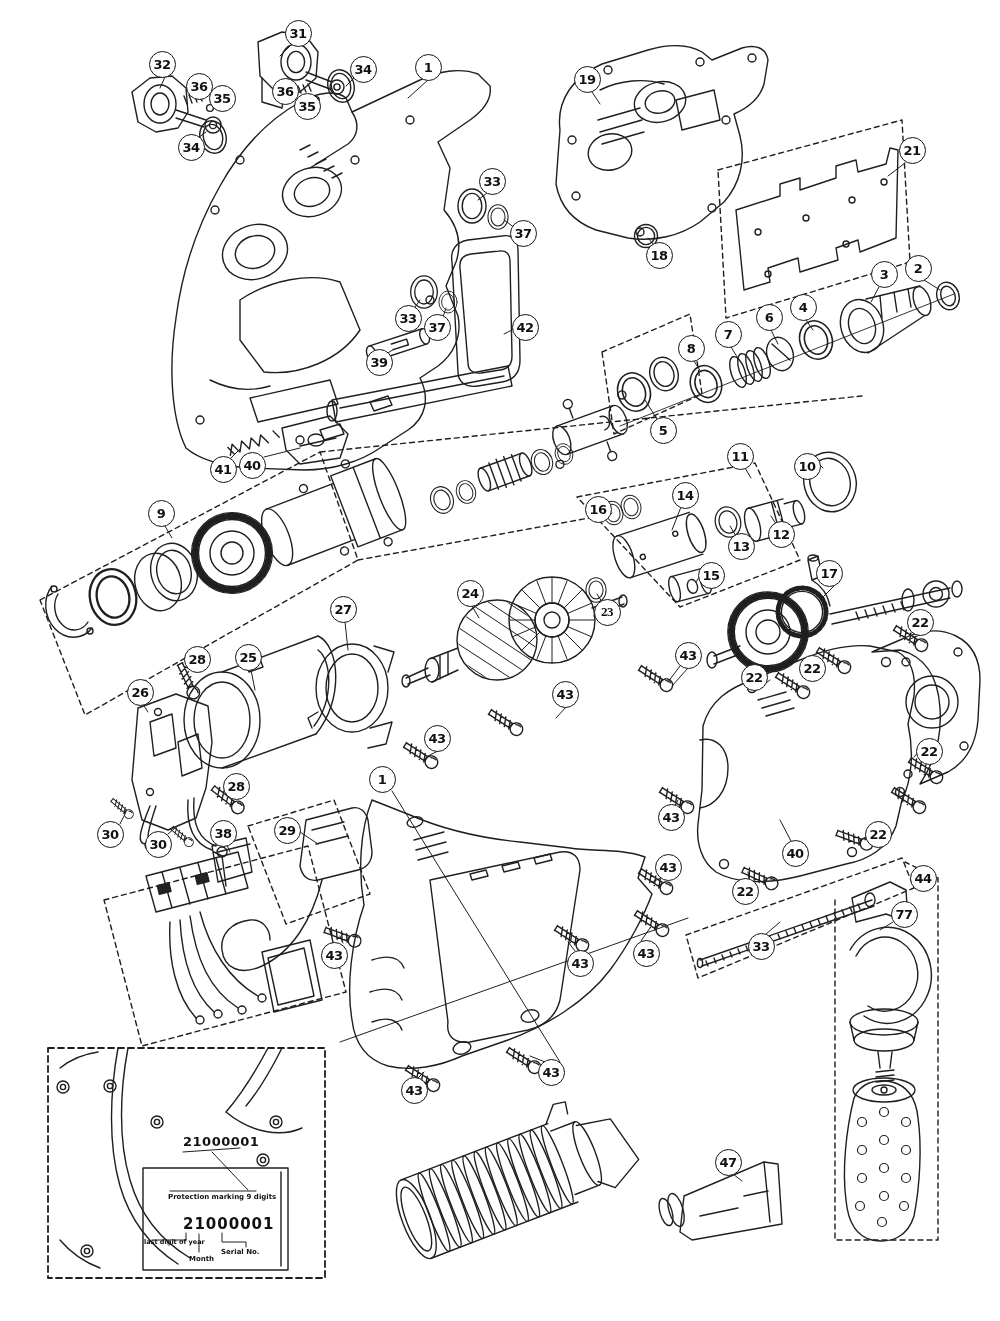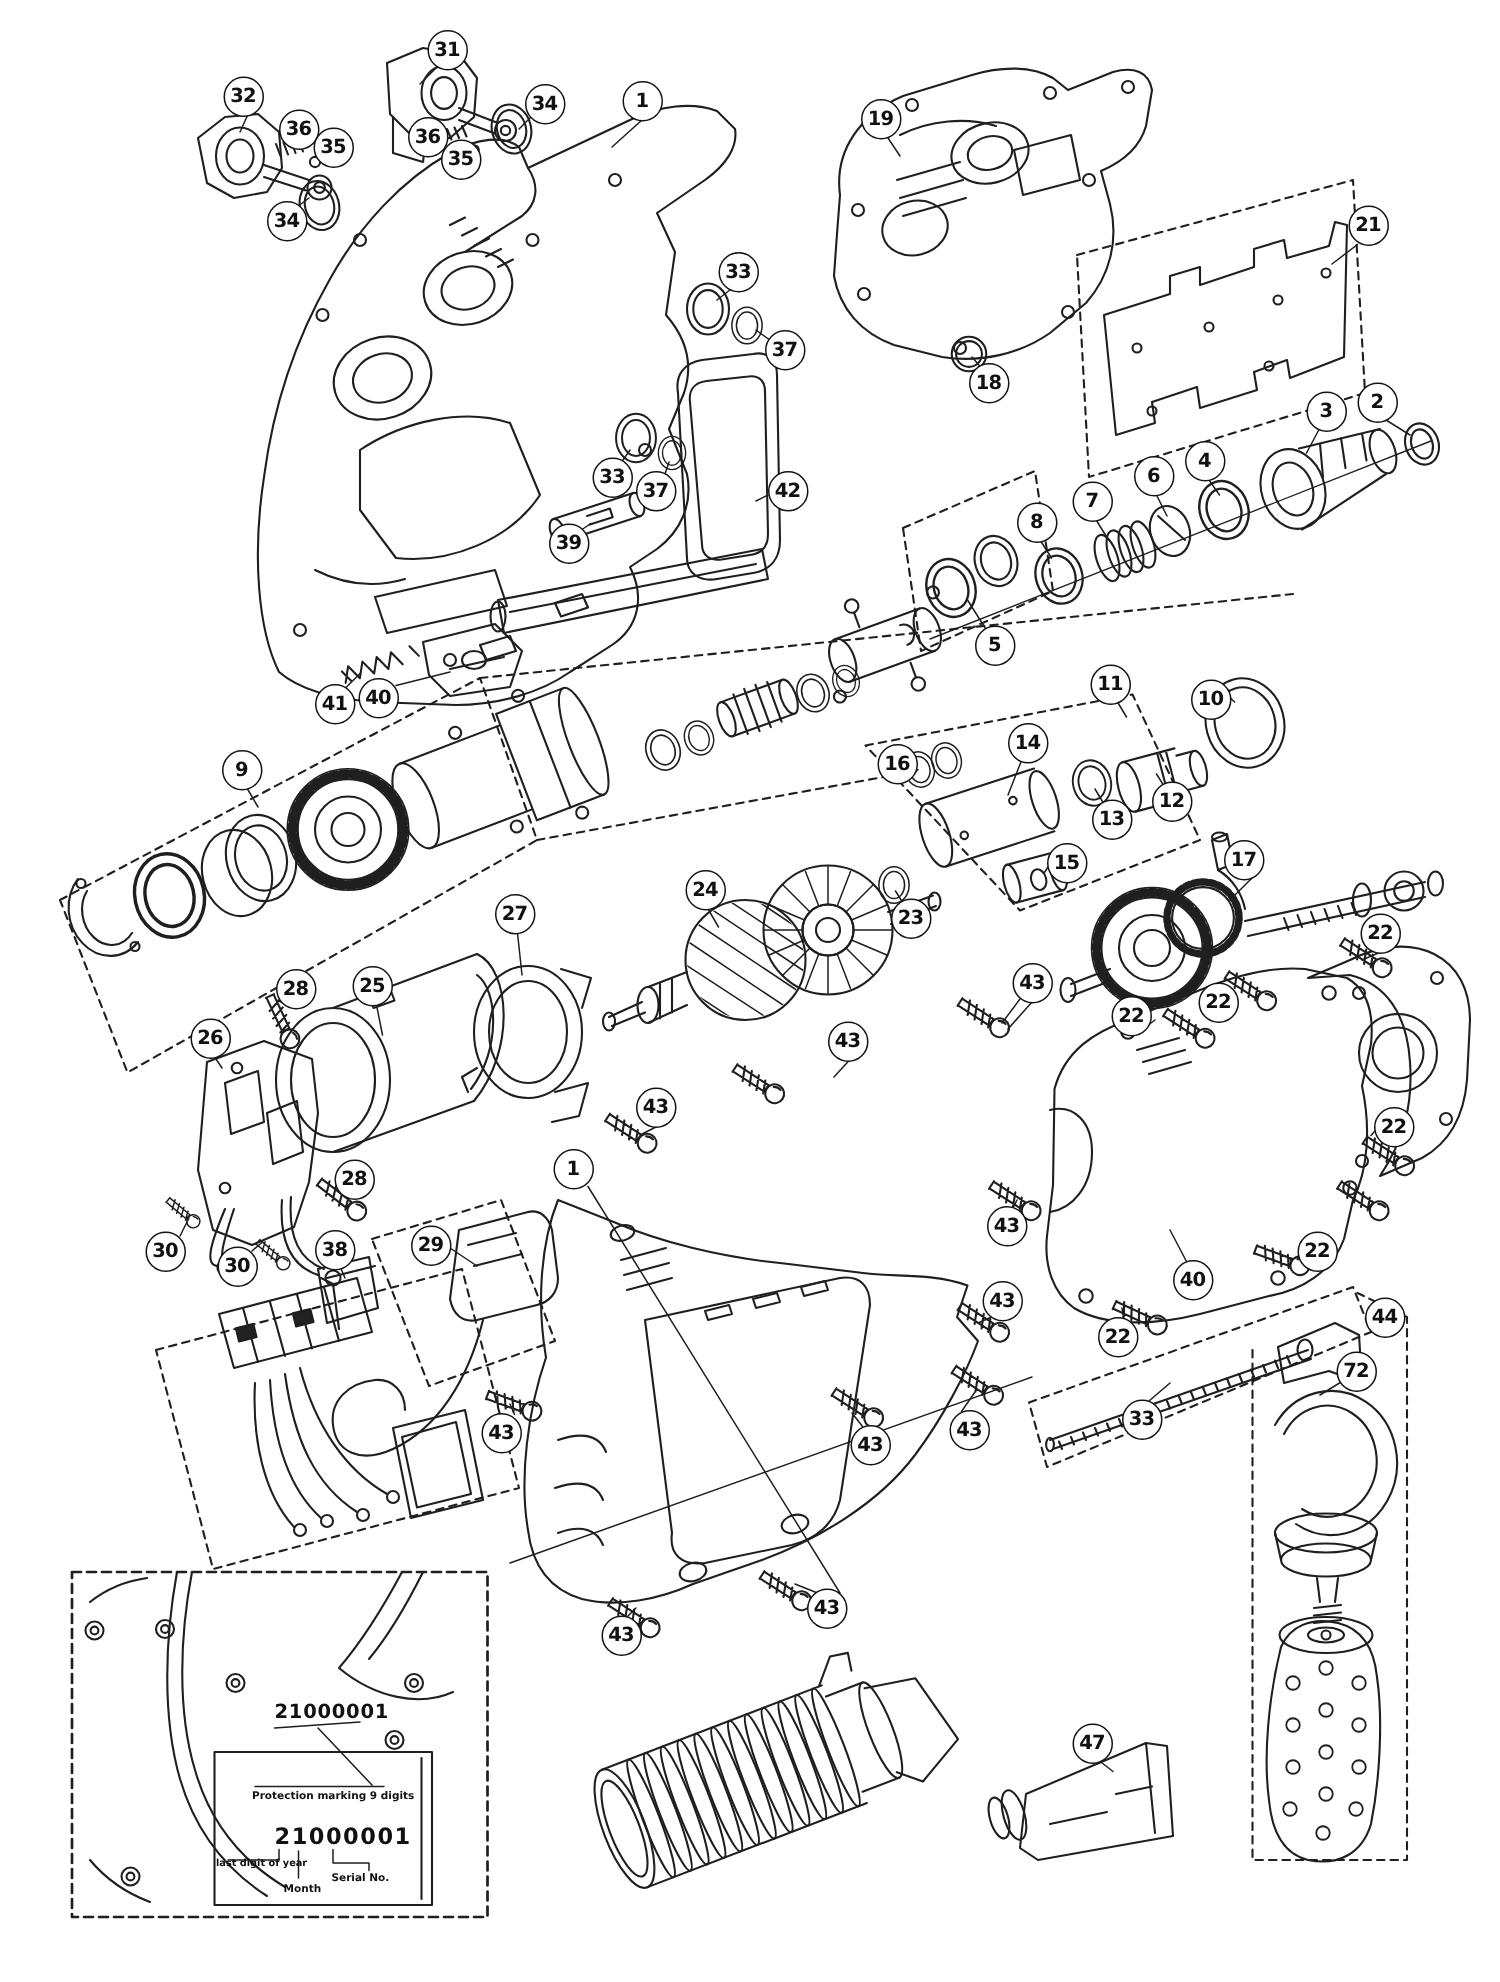--- a/index.html
+++ b/index.html
@@ -541,21 +541,21 @@
       <div class="callout" style="left: 209.5px; top: 455.5px;">41</div>
       <div class="callout" style="left: 238.5px; top: 451.5px;">40</div>
       <div class="callout" style="left: 147.5px; top: 499.5px;">9</div>
       <div class="callout" style="left: 671.5px; top: 481.5px;">14</div>
       <div class="callout" style="left: 584.5px; top: 495.5px;">16</div>
       <div class="callout" style="left: 767.5px; top: 520.5px;">12</div>
       <div class="callout" style="left: 727.5px; top: 532.5px;">13</div>
       <div class="callout" style="left: 697.5px; top: 561.5px;">15</div>
       <div class="callout" style="left: 815.5px; top: 559.5px;">17</div>
       <div class="callout" style="left: 456.5px; top: 579.5px;">24</div>
-      <div class="callout" style="left: 593.5px; top: 598.5px;">23</div>
+      <div class="callout" style="left: 593.5px; top: 598.5px; font-family: Liberation Serif, serif;">23</div>
       <div class="callout" style="left: 329.5px; top: 595.5px;">27</div>
       <div class="callout" style="left: 906.5px; top: 608.5px;">22</div>
       <div class="callout" style="left: 674.5px; top: 641.5px;">43</div>
       <div class="callout" style="left: 234.5px; top: 643.5px;">25</div>
       <div class="callout" style="left: 183.5px; top: 645.5px;">28</div>
       <div class="callout" style="left: 126.5px; top: 679px;">26</div>
       <div class="callout" style="left: 798.5px; top: 654.5px;">22</div>
       <div class="callout" style="left: 740.5px; top: 663.5px;">22</div>
       <div class="callout" style="left: 551.5px; top: 680.5px;">43</div>
       <div class="callout" style="left: 423.5px; top: 724.5px;">43</div>
@@ -565,21 +565,21 @@
       <div class="callout" style="left: 273.5px; top: 805.5px; margin-top: 11px;">29</div>
       <div class="callout" style="left: 657.5px; top: 803.5px;">43</div>
       <div class="callout" style="left: 96.5px; top: 820.5px;">30</div>
       <div class="callout" style="left: 144.5px; top: 830.5px;">30</div>
       <div class="callout" style="left: 209.5px; top: 819.5px;">38</div>
       <div class="callout" style="left: 864.5px; top: 820.5px;">22</div>
       <div class="callout" style="left: 781.5px; top: 839.5px;">40</div>
       <div class="callout" style="left: 654.5px; top: 853.5px;">43</div>
       <div class="callout" style="left: 731.5px; top: 877.5px;">22</div>
       <div class="callout" style="left: 909.5px; top: 864.5px;">44</div>
-      <div class="callout" style="left: 890.5px; top: 900.5px;">72</div>
+      <div class="callout" style="left: 890.5px; top: 900.5px;">77</div>
       <div class="callout" style="left: 747.5px; top: 932.5px;">33</div>
       <div class="callout" style="left: 320.5px; top: 941.5px;">43</div>
       <div class="callout" style="left: 632.5px; top: 939.5px;">43</div>
       <div class="callout" style="left: 566.5px; top: 949.5px;">43</div>
       <div class="callout" style="left: 537.5px; top: 1058.5px;">43</div>
       <div class="callout" style="left: 400.5px; top: 1076.5px;">43</div>
       <div class="callout" style="left: 714.5px; top: 1148.5px;">47</div>
     </div>
 
 <div class="inset-text t-marking-top">21000001</div>

